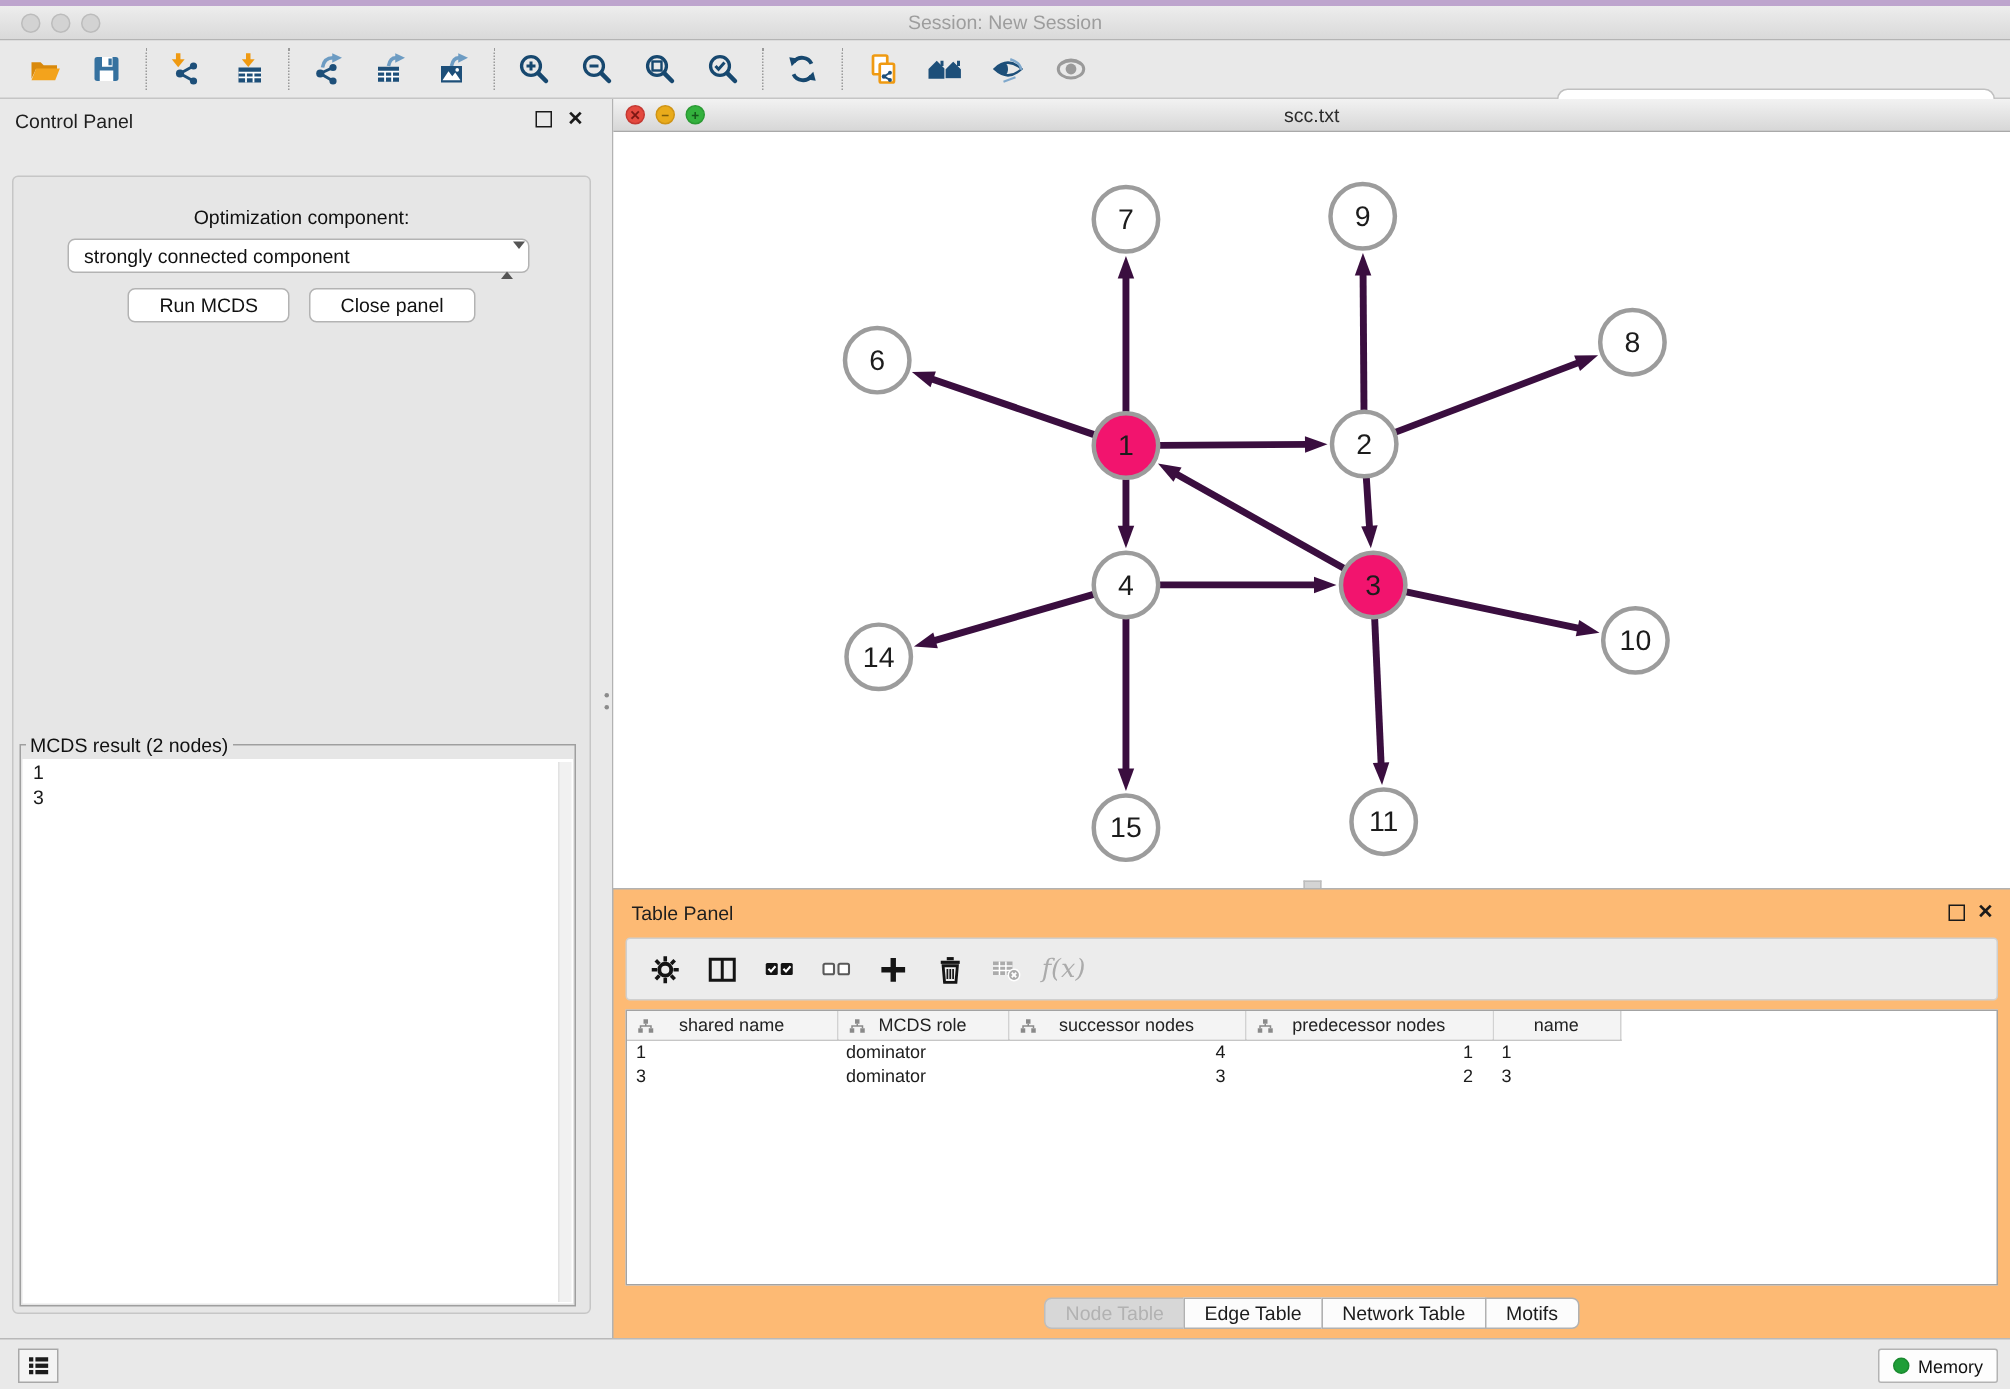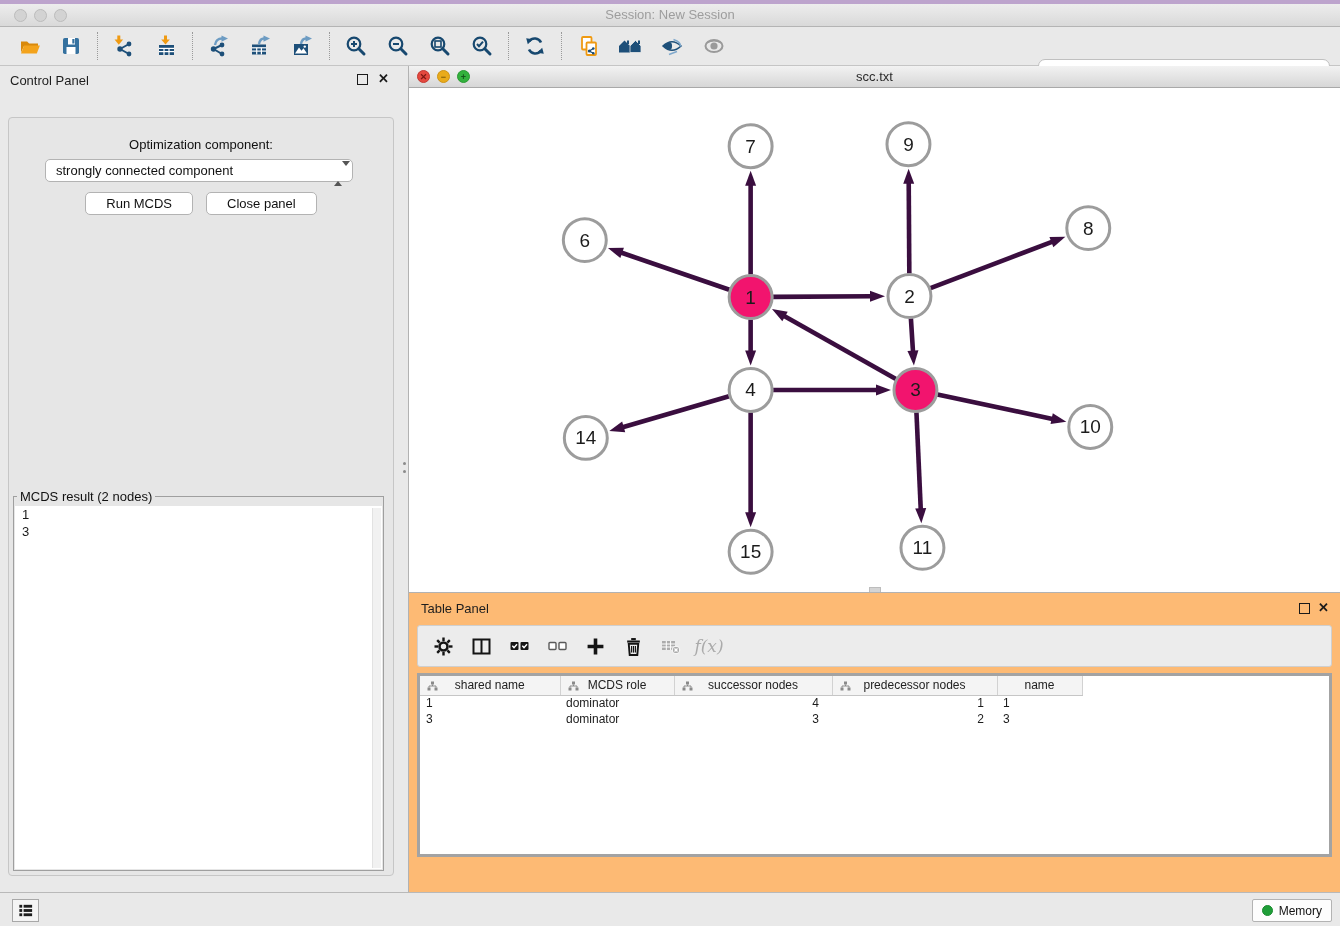--- a/index.html
+++ b/index.html
@@ -100,21 +100,21 @@
   #table-panel .float-btn { right:30px; top:10px; }
   #table-panel .close-btn { right:11px; top:6px; }
   #tt-toolbar { position:absolute; left:8px; right:8px; top:32px; height:42px;
     background:#ececec; border:1px solid #cfcfcf; border-radius:3px;
     display:flex; align-items:center; padding-left:8px; gap:4px; }
   .ttbtn { width:34px; height:32px; display:flex; align-items:center; justify-content:center;
     background:transparent; border:none; cursor:default; }
   #fx-label { font-family:"DejaVu Serif",serif; font-style:italic; color:#ababab; font-size:17px; }
 
   #table-wrap { position:absolute; left:8px; right:8px; top:80px; height:184px;
-    background:#fff; border:3px solid #a3a3a3; overflow:hidden; }
+    background:#fff; border:1px solid #a3a3a3; overflow:hidden; }
   #node-table { border-collapse:collapse; table-layout:fixed; }
   #node-table th { position:relative; height:19px; background:#f4f4f4;
     border-right:1px solid #d2d2d2; border-bottom:1px solid #c6c6c6;
     font-size:12px; font-weight:normal; color:#222; text-align:center; }
   #node-table th.filler { background:#fff; border:none; }
   #node-table th .sorticon { position:absolute; left:7px; top:5px; }
   #node-table td { height:16px; font-size:12px; color:#1c1c1c; padding:0 6px; }
   #node-table td.r { text-align:right; padding-right:13px; }
   #table-tabs { top:272px; }
 
@@ -553,20 +553,26 @@
             <td>dominator</td>
             <td class="r">3</td>
             <td class="r">2</td>
             <td>3</td>
             <td></td>
           </tr>
         </tbody>
     </table>
   </div>
 
+  <div id="table-tabs" class="tabbar">
+      <div class="tab selected">Node Table</div>
+      <div class="tab">Edge Table</div>
+      <div class="tab">Network Table</div>
+      <div class="tab">Motifs</div>
+    </div>
 </div>
 
 <div id="status-bar" class="abs">
   <button id="task-list-button">
     <svg width="17" height="17" viewBox="0 0 18 18">
       <g fill="#1c1c1c">
         <rect x="2.5" y="3" width="3" height="3"></rect>
           <rect x="7" y="3" width="9" height="3"></rect>
         <rect x="2.5" y="7.5" width="3" height="3"></rect>
           <rect x="7" y="7.5" width="9" height="3"></rect>

